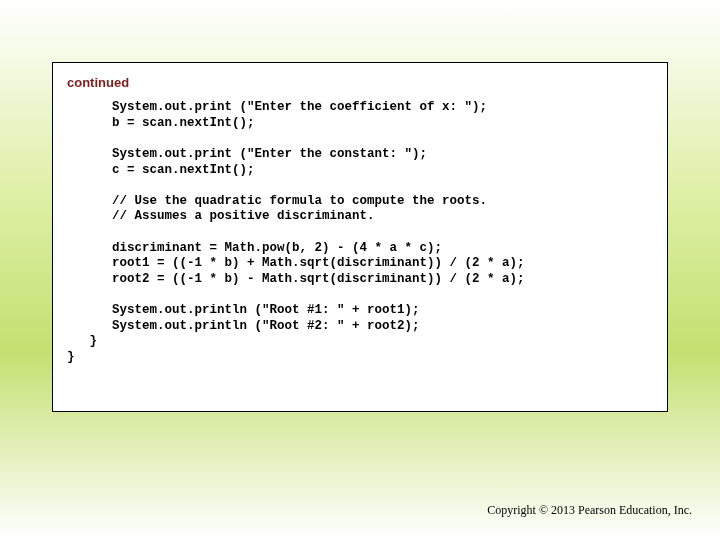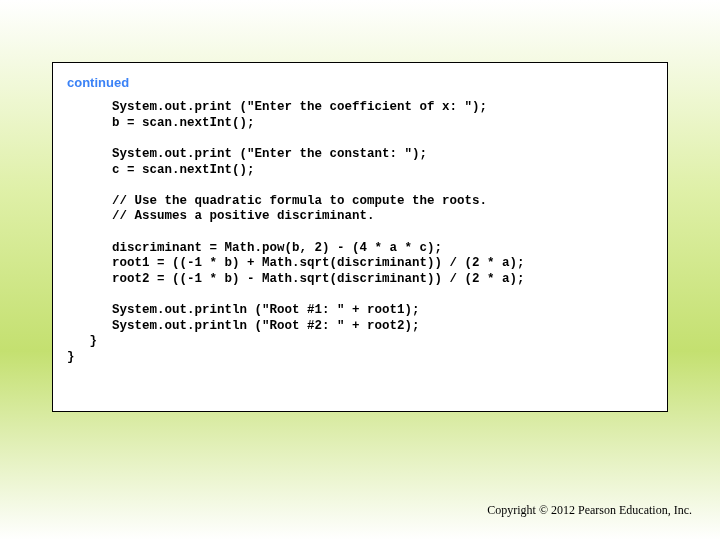--- a/index.html
+++ b/index.html
@@ -21,21 +21,21 @@
     width: 616px;
     height: 350px;
     background: #ffffff;
     border: 1px solid #000000;
     box-sizing: border-box;
   }
   .continued-label {
     font-family: Arial, Helvetica, sans-serif;
     font-weight: bold;
     font-size: 13px;
-    color: #3b82f6;
+    color: #7f1d1d;
     padding: 12px 0 0 14px;
   }
   .code {
     font-family: "Courier New", Courier, monospace;
     font-weight: bold;
     font-size: 12.5px;
     line-height: 1.25;
     white-space: pre;
     color: #000000;
     padding: 10px 14px 0 14px;
@@ -66,13 +66,13 @@
       discriminant = Math.pow(b, 2) - (4 * a * c);
       root1 = ((-1 * b) + Math.sqrt(discriminant)) / (2 * a);
       root2 = ((-1 * b) - Math.sqrt(discriminant)) / (2 * a);
 
       System.out.println ("Root #1: " + root1);
       System.out.println ("Root #2: " + root2);
    }
 }</div>
 </div>
 
-<div class="copyright">Copyright © 2012 Pearson Education, Inc.</div>
+<div class="copyright">Copyright © 2013 Pearson Education, Inc.</div>
 
 </body></html>

